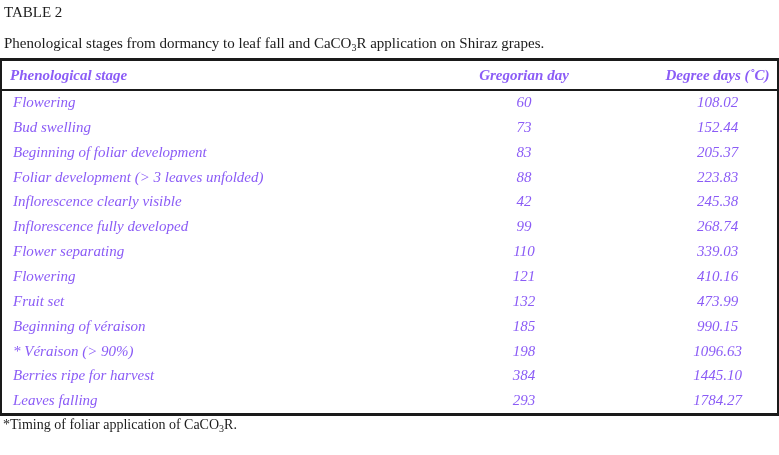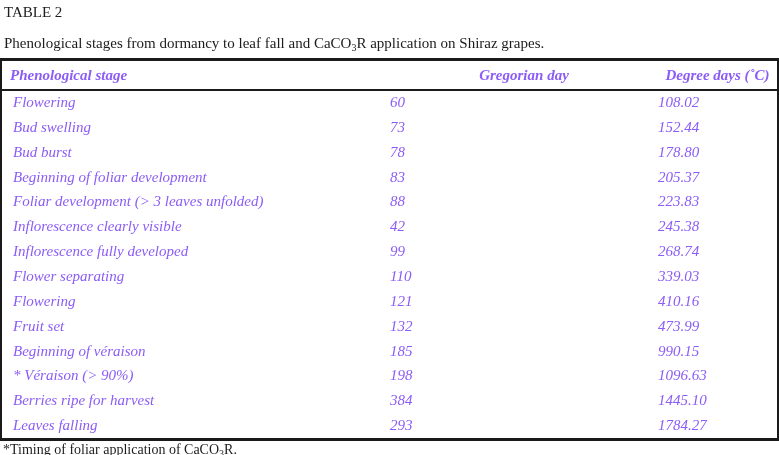--- a/index.html
+++ b/index.html
@@ -52,20 +52,21 @@
     text-align: center;
     vertical-align: middle;
   }
   thead th:first-child {
     text-align: left;
     padding-left: 8px;
   }
   tbody td {
     height: 24.86px;
     vertical-align: middle;
+    text-align: center;
     font-size: 15px;
   }
   tbody td:first-child {
     text-align: left;
     padding-left: 11px;
   }
   .footnote {
     margin: 0 0 0 3px;
     font-size: 14px;
     line-height: 18px;
@@ -97,25 +98,20 @@
       <tbody>
           <tr>
     <td>Flowering</td>
     <td>60</td>
     <td>108.02</td>
   </tr>
           <tr>
     <td>Bud swelling</td>
     <td>73</td>
     <td>152.44</td>
-  </tr>
-          <tr>
-    <td>Bud burst</td>
-    <td>78</td>
-    <td>178.80</td>
   </tr>
           <tr>
     <td>Beginning of foliar development</td>
     <td>83</td>
     <td>205.37</td>
   </tr>
           <tr>
     <td>Foliar development (&gt; 3 leaves unfolded)</td>
     <td>88</td>
     <td>223.83</td>

